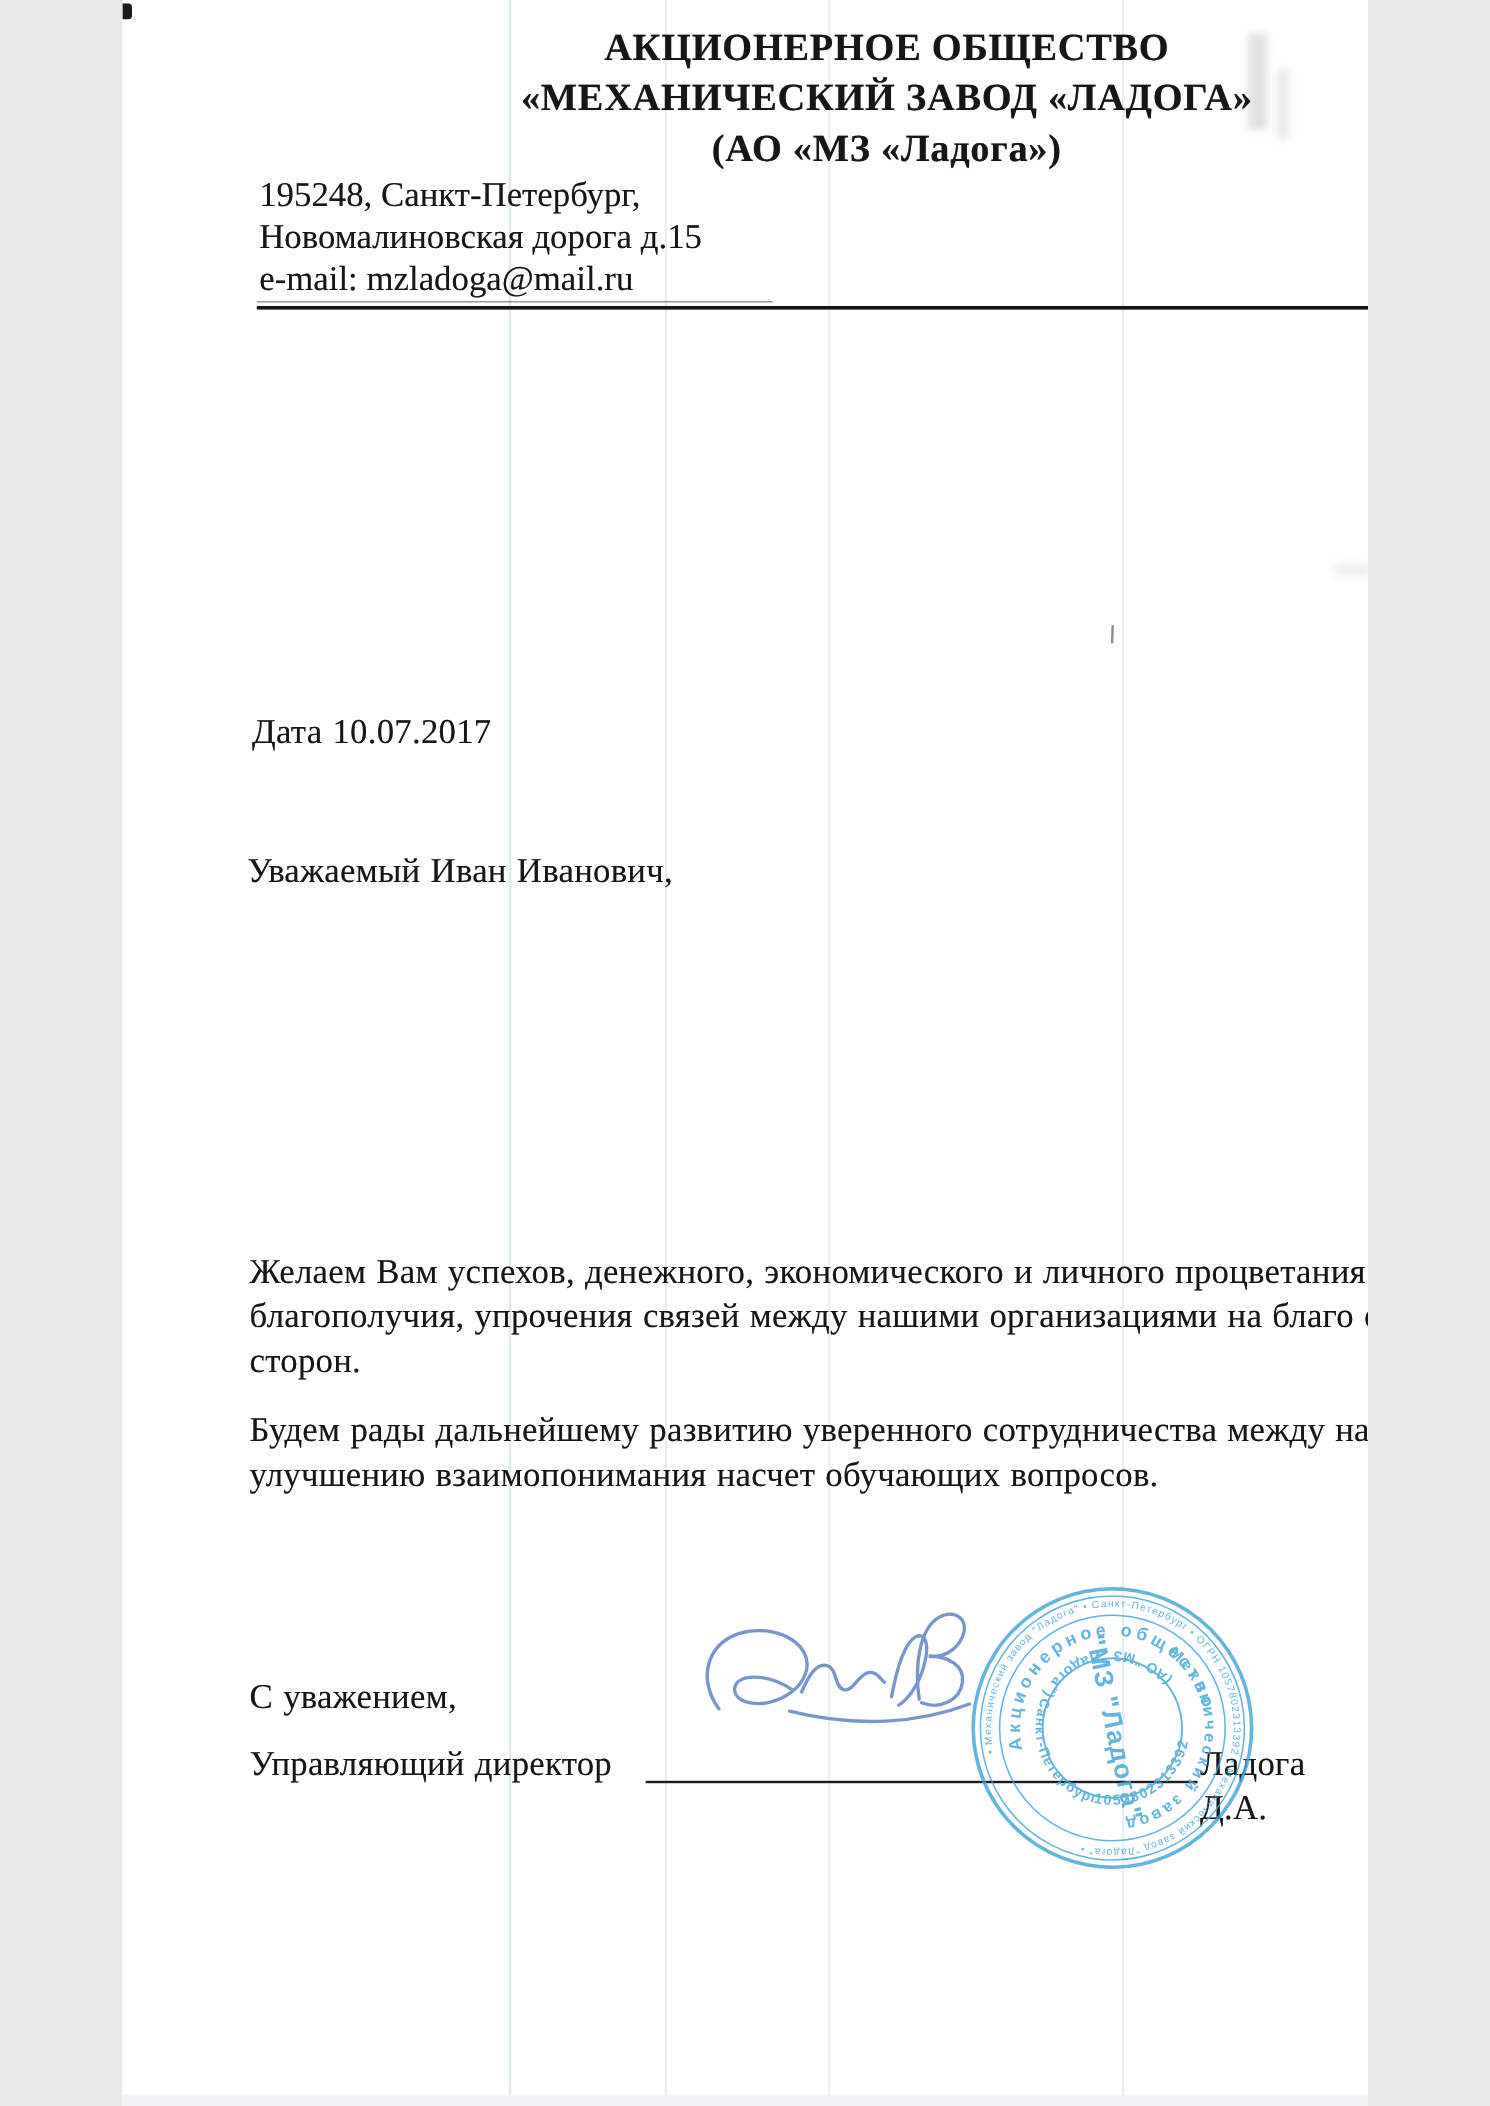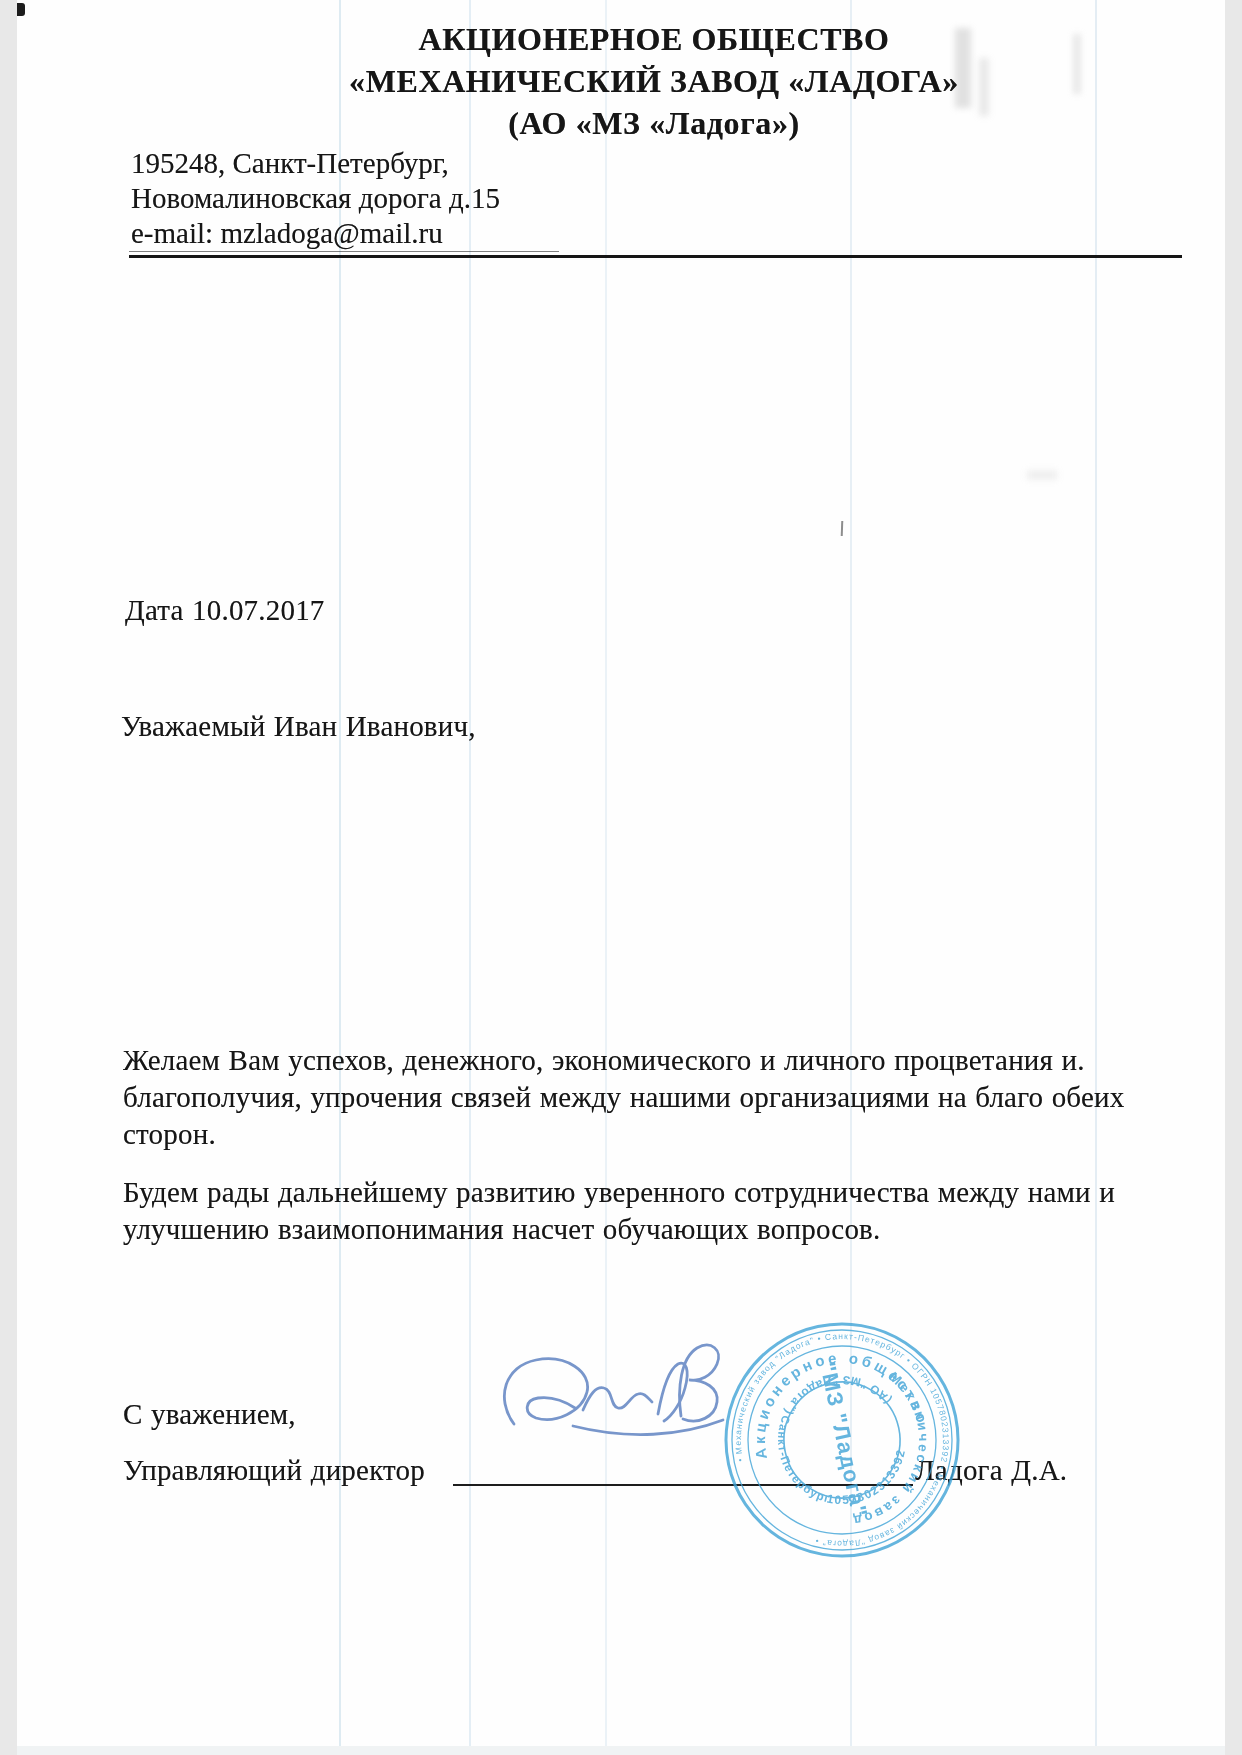--- a/index.html
+++ b/index.html
@@ -1,18 +1,18 @@
 <!DOCTYPE html>
 <html lang="ru"><head>
 <meta charset="utf-8">
 <style>
   html,body{margin:0;padding:0;background:#e8e8e8;}
   .page{
     position:relative;
-    width:1208px;height:1755px;
+    width:1038px;height:1755px;
     margin:0 auto;
     background:#fefefe;
     font-family:"Liberation Serif","DejaVu Serif",serif;
     color:#161616;
     overflow:hidden;
   }
   .abs{position:absolute;}
   
   .title-block{
     left:32px;top:18px;width:1210px;

